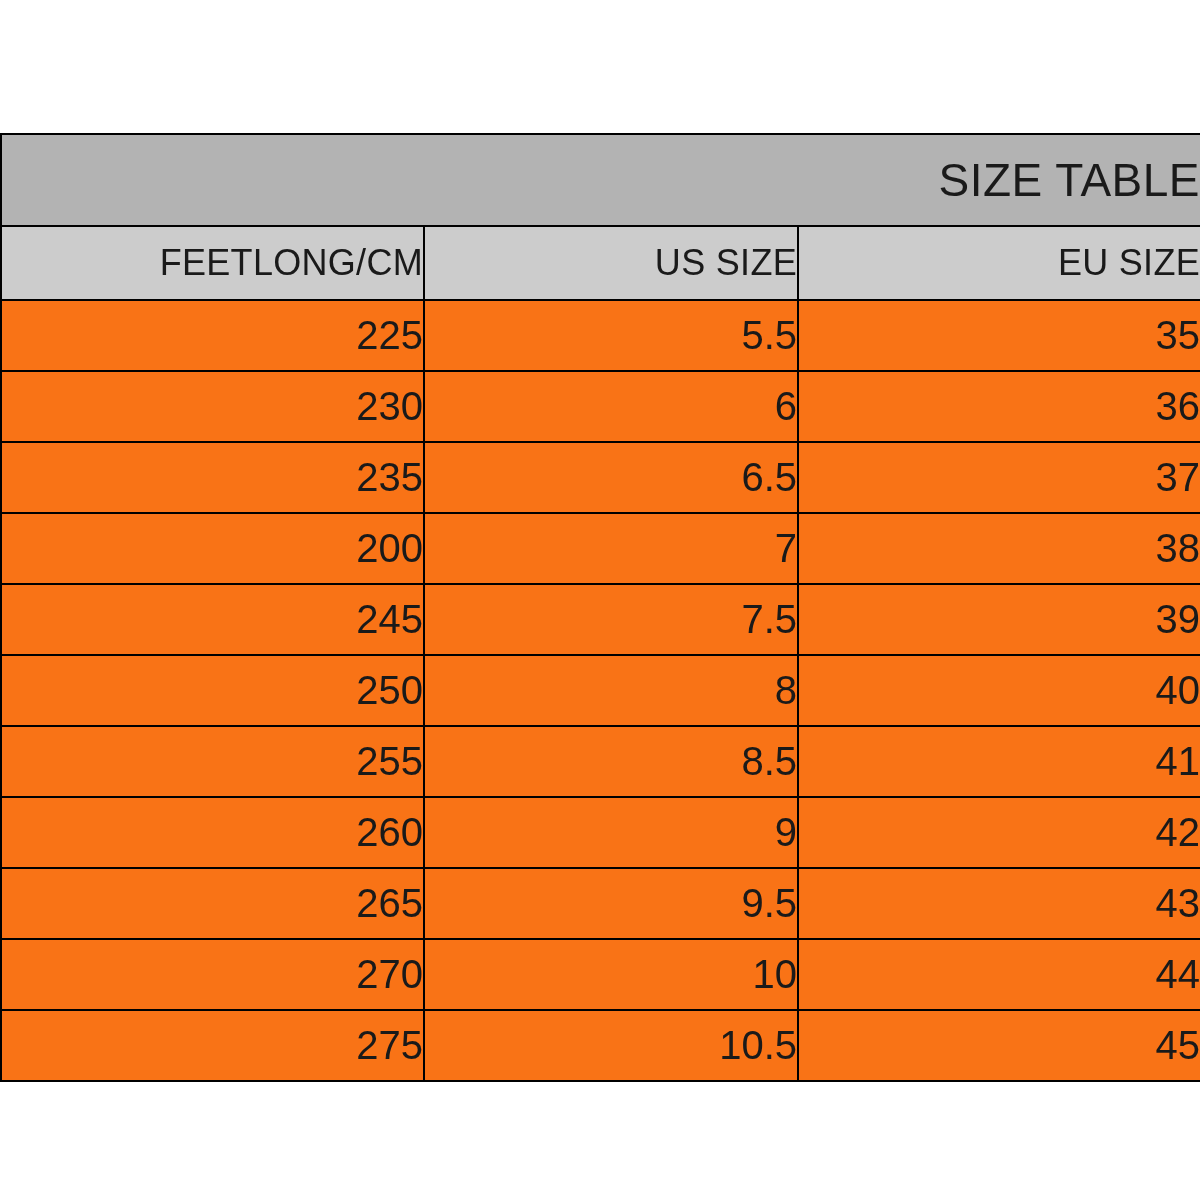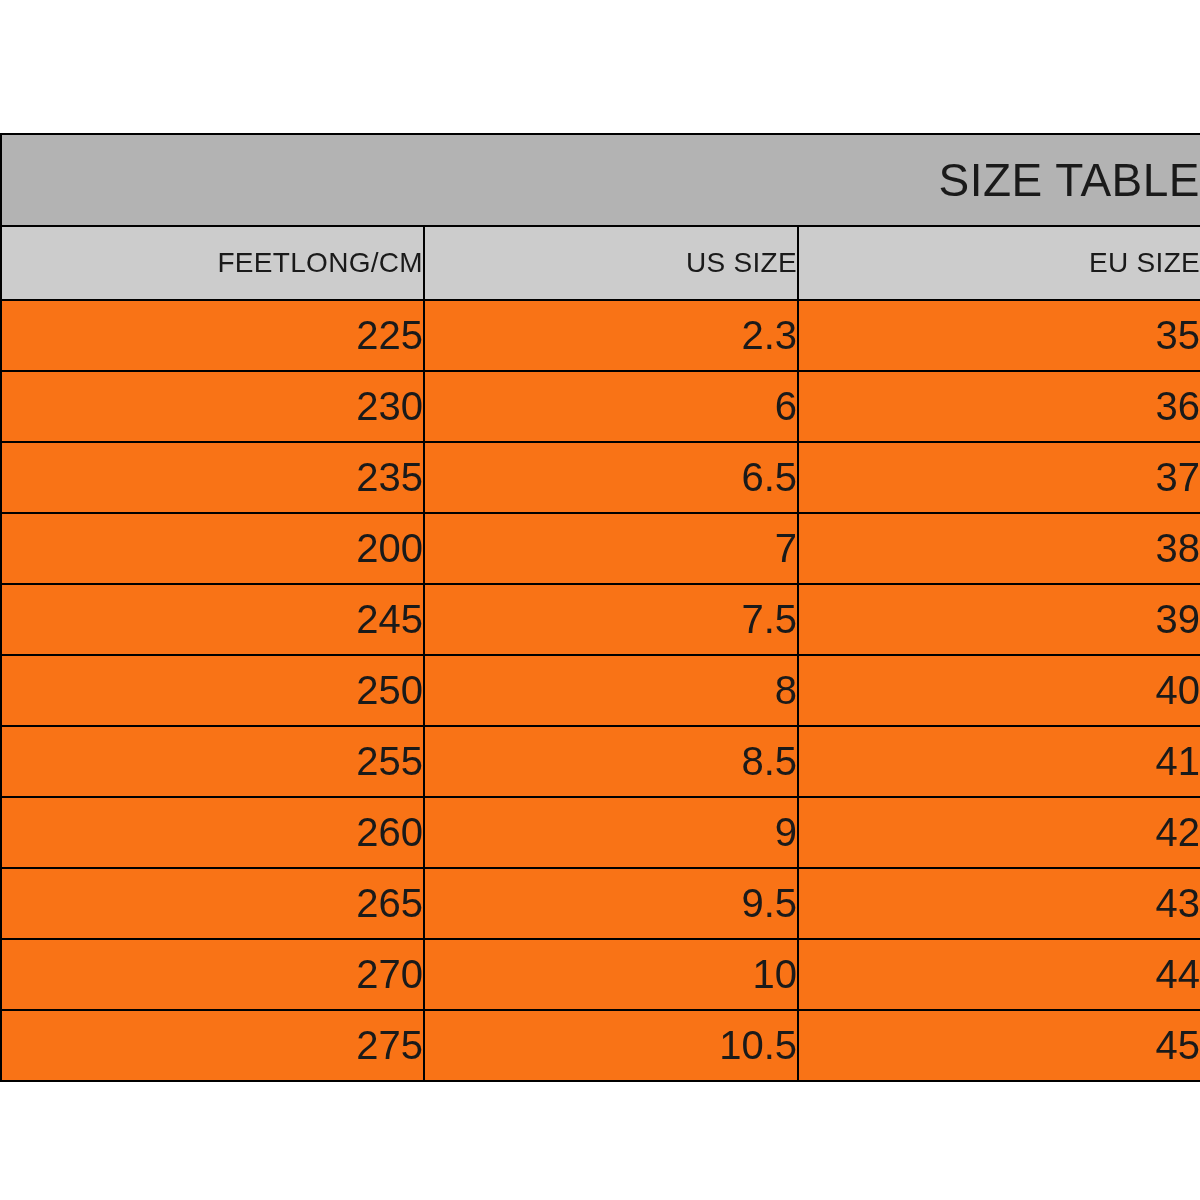--- a/index.html
+++ b/index.html
@@ -37,21 +37,21 @@
     padding: 0;
   }
   .title-cell {
     background: #b3b3b3;
     font-size: 46px;
     height: 90px;
     letter-spacing: 0.5px;
   }
   .head-cell {
     background: #cccccc;
-    font-size: 28px;
+    font-size: 36px;
     height: 72px;
     letter-spacing: 0.3px;
   }
   .body-cell {
     background: #f97316;
     font-size: 40px;
     height: 69px;
   }
   col.c1 { width: 423px; }
   col.c2 { width: 374px; }
@@ -72,21 +72,21 @@
         <tr>
           <td class="title-cell" colspan="3">SIZE TABLE</td>
         </tr>
         <tr>
           <td class="head-cell">FEETLONG/CM</td>
           <td class="head-cell">US SIZE</td>
           <td class="head-cell">EU SIZE</td>
         </tr>
         <tr>
           <td class="body-cell">225</td>
-          <td class="body-cell">2.3</td>
+          <td class="body-cell">5.5</td>
           <td class="body-cell">35</td>
         </tr>
         <tr>
           <td class="body-cell">230</td>
           <td class="body-cell">6</td>
           <td class="body-cell">36</td>
         </tr>
         <tr>
           <td class="body-cell">235</td>
           <td class="body-cell">6.5</td>

